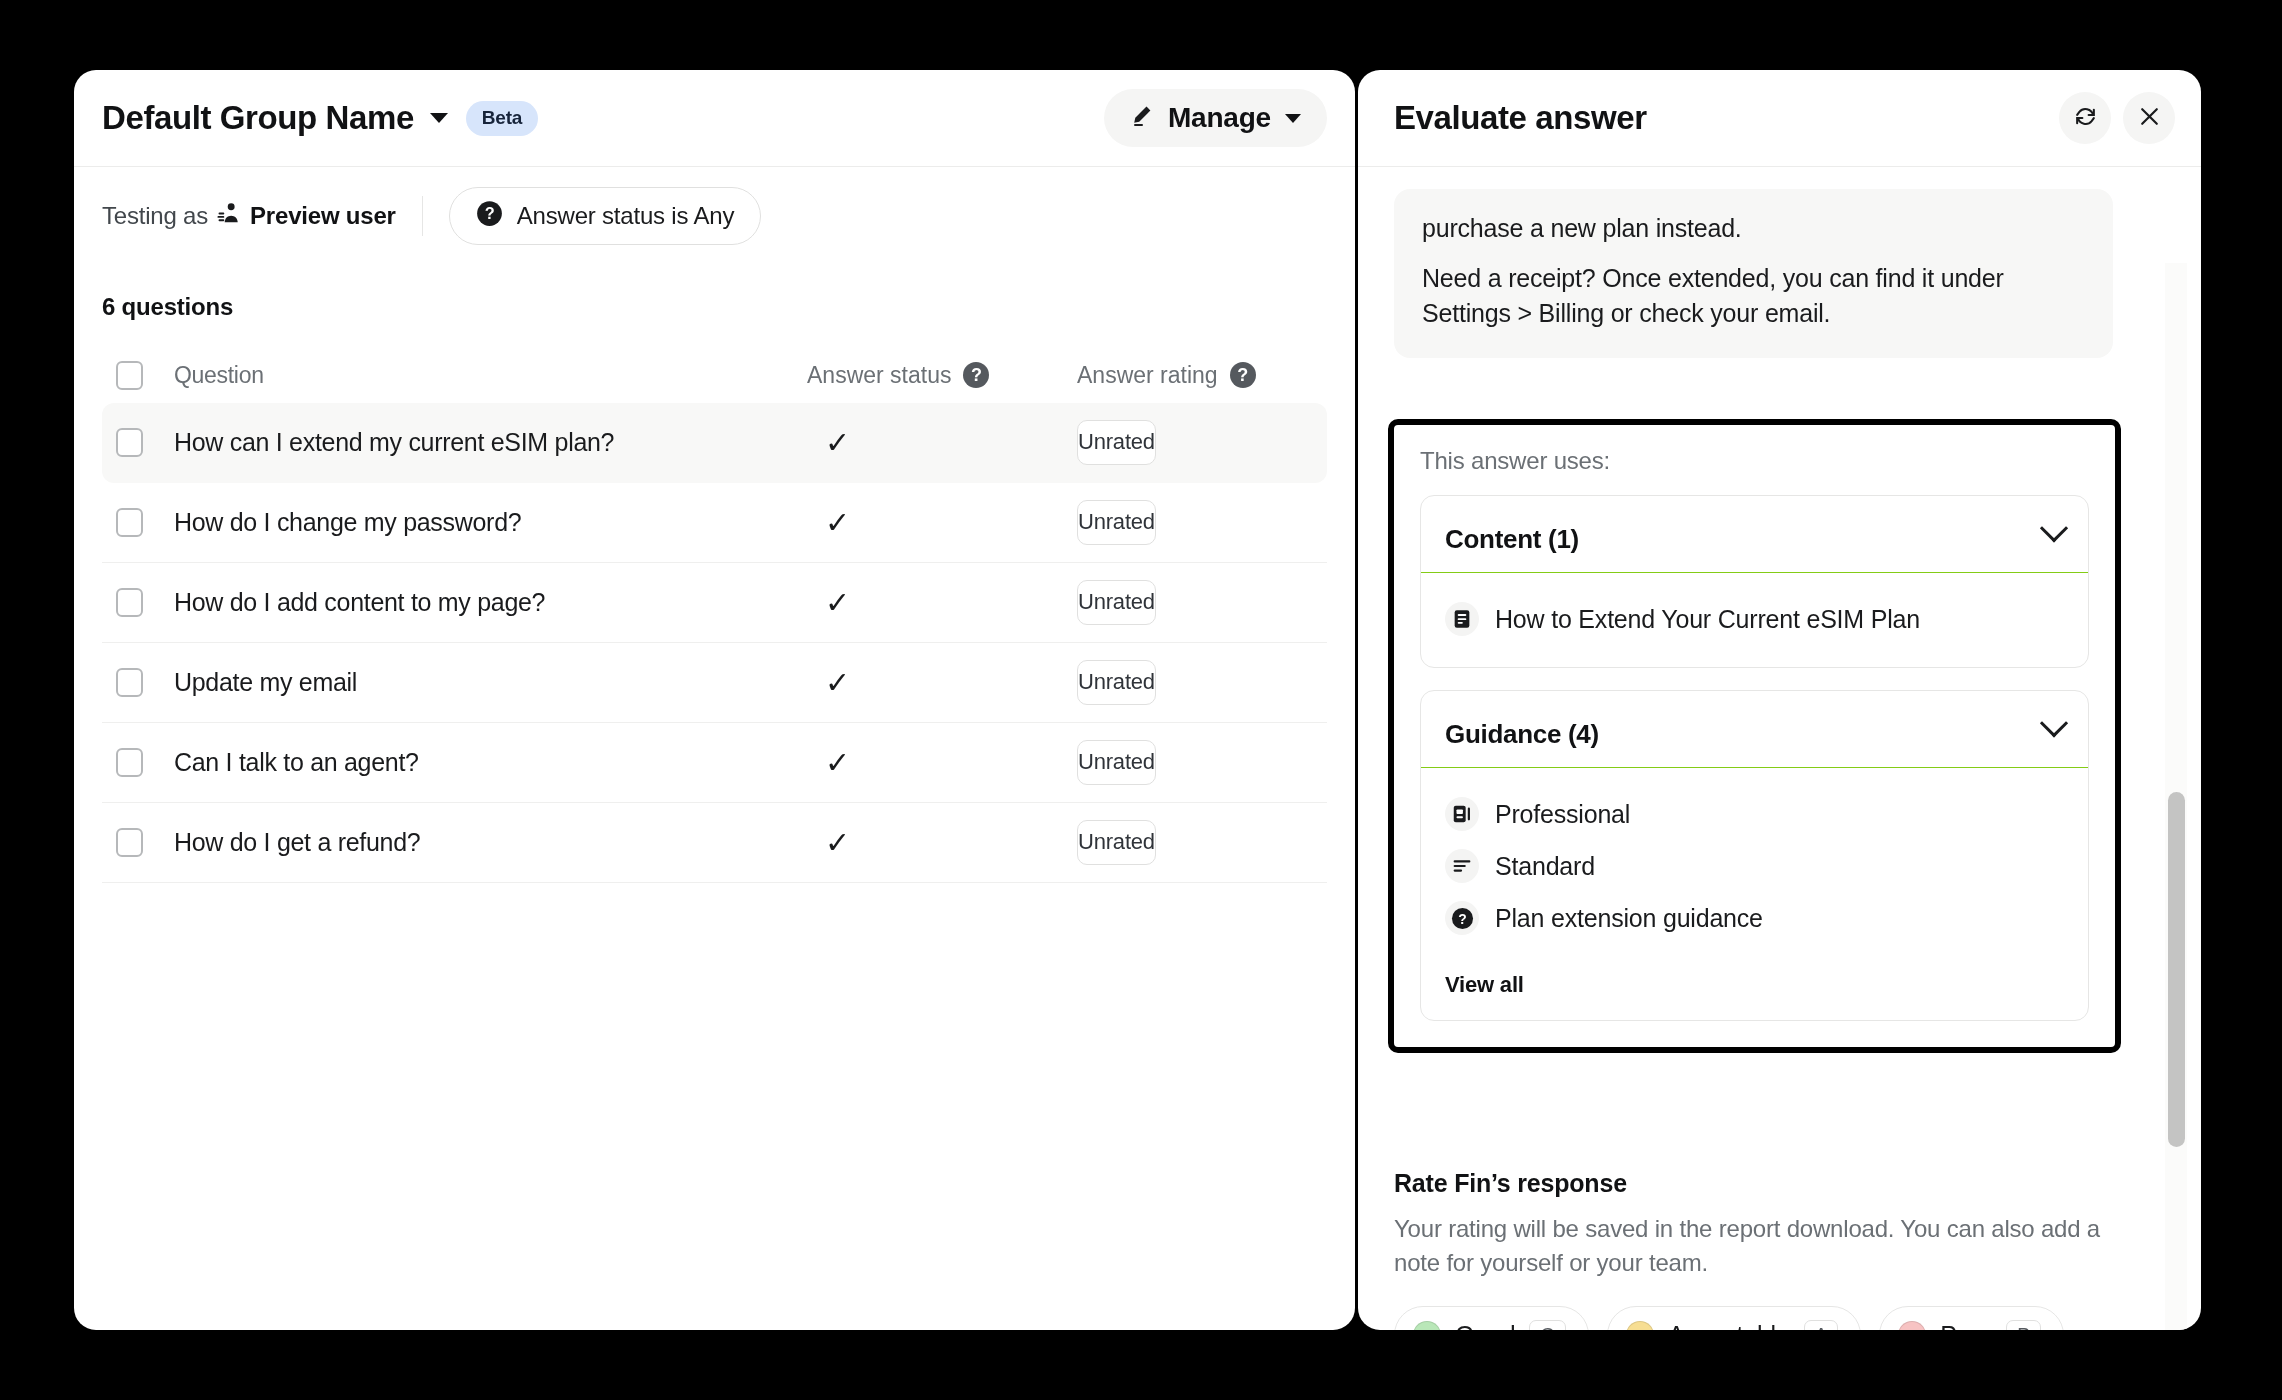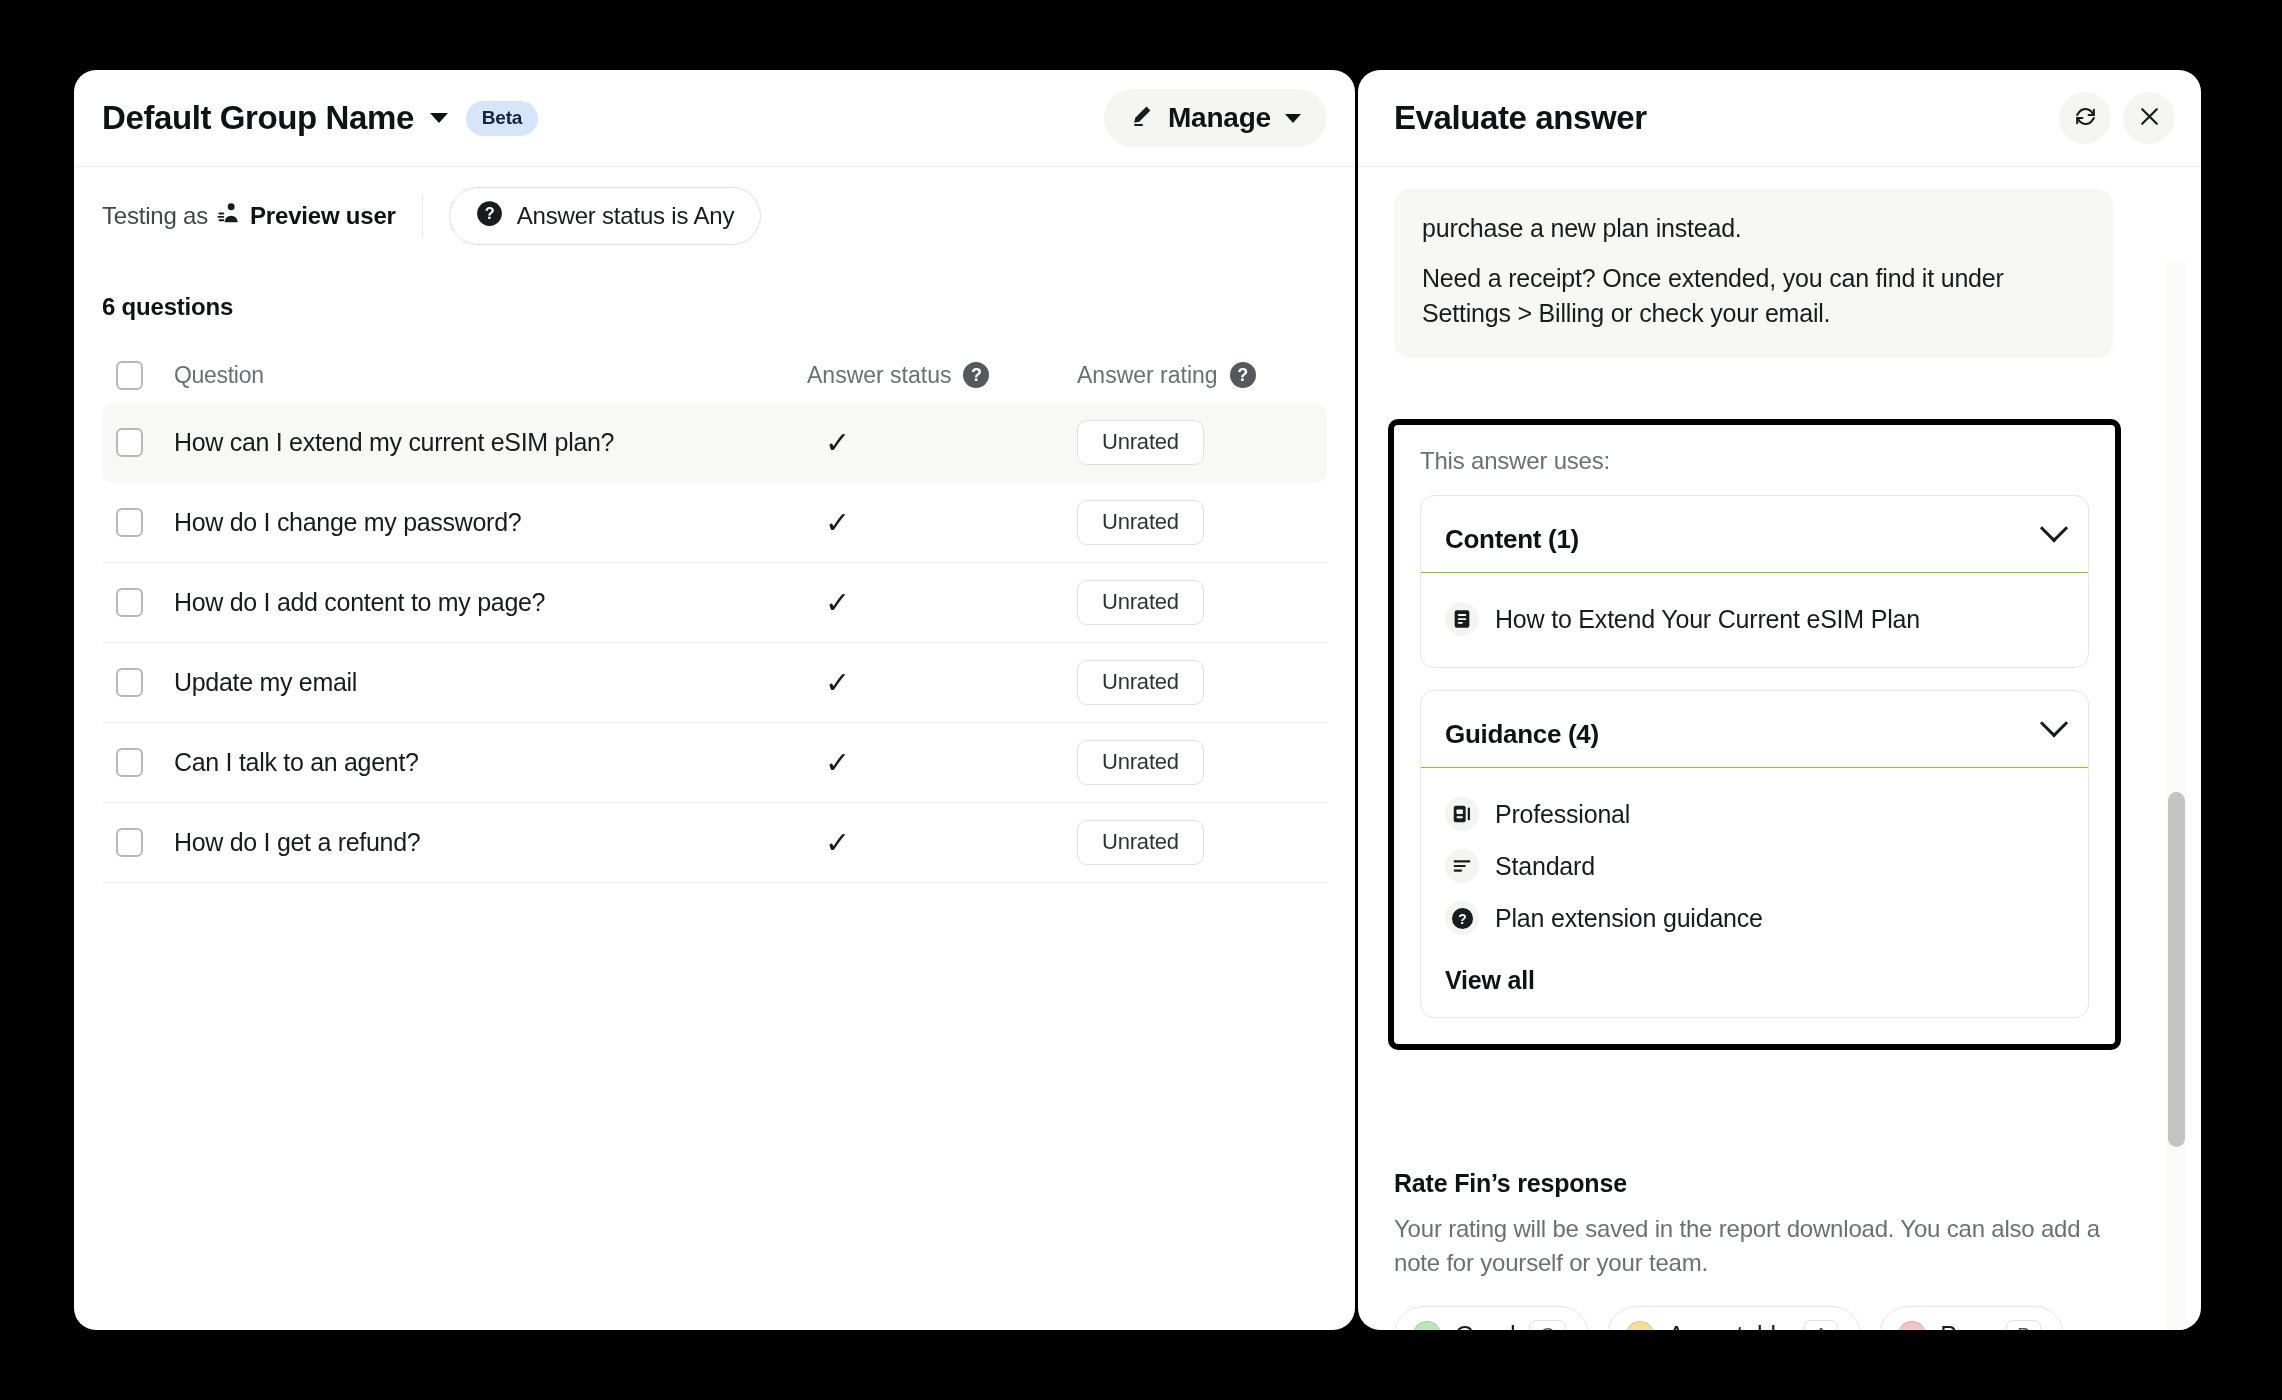--- a/index.html
+++ b/index.html
@@ -128,21 +128,21 @@
   .c-question { flex: 1; font-size: 25px; color: #1a1b1d; letter-spacing: -0.3px; }
   .trow.head .c-question { font-size: 23px; color: #6b7075; }
   .c-status { width: 270px; display: flex; align-items: center; }
   .trow.head .c-status { gap: 12px; font-size: 23px; color: #6b7075; }
   .check { font-size: 30px; color: #1a1b1d; line-height: 1; margin-left: 18px; }
   .c-rating { width: 250px; display: flex; align-items: center; }
   .trow.head .c-rating { gap: 12px; font-size: 23px; color: #6b7075; }
   .unrated {
     border: 1px solid #e0e0df; border-radius: 10px;
     font-size: 22px; color: #30343a;
-    padding: 8px 24px 9px; background: #fff;
+    padding: 8px 0 9px; background: #fff;
     letter-spacing: -0.2px; cursor: pointer;
   }
   .qmark-circle {
     width: 26px; height: 26px; border-radius: 50%;
     background: #55595e; color: #fff;
     font-size: 18px; font-weight: bold;
     display: flex; align-items: center; justify-content: center;
     line-height: 1;
   }
 
@@ -219,22 +219,22 @@
     height: 52px;
   }
   .acc-item-label { font-size: 25px; color: #1a1b1d; letter-spacing: -0.2px; }
   .mini-icon {
     width: 34px; height: 34px; border-radius: 50%;
     background: #f4f4f3;
     display: flex; align-items: center; justify-content: center;
     flex: 0 0 34px;
   }
   .view-all {
-    font-size: 25px; font-weight: bold; color: #111214;
-    margin-top: 22px; letter-spacing: -0.2px; cursor: pointer;
+    font-size: 22px; font-weight: bold; color: #111214;
+    margin-top: 28px; letter-spacing: -0.2px; cursor: pointer;
   }
 
   .rate-sec { position: absolute; left: 36px; top: 1002px; right: 80px; }
   .rate-title { font-size: 25px; font-weight: bold; color: #111214; letter-spacing: -0.2px; }
   .rate-sub {
     font-size: 24px; color: #6b7075; letter-spacing: -0.2px;
     line-height: 1.42; margin-top: 14px;
   }
   .rate-btns { display: flex; gap: 18px; margin-top: 26px; }
   .rate-btn {

